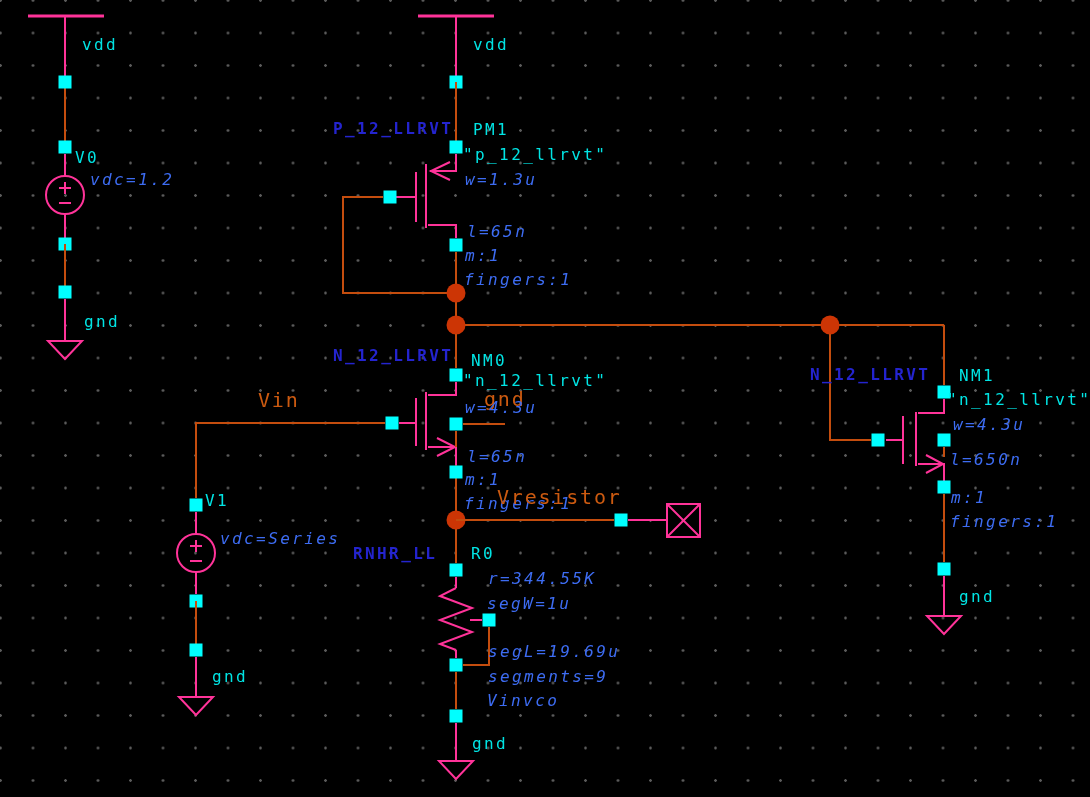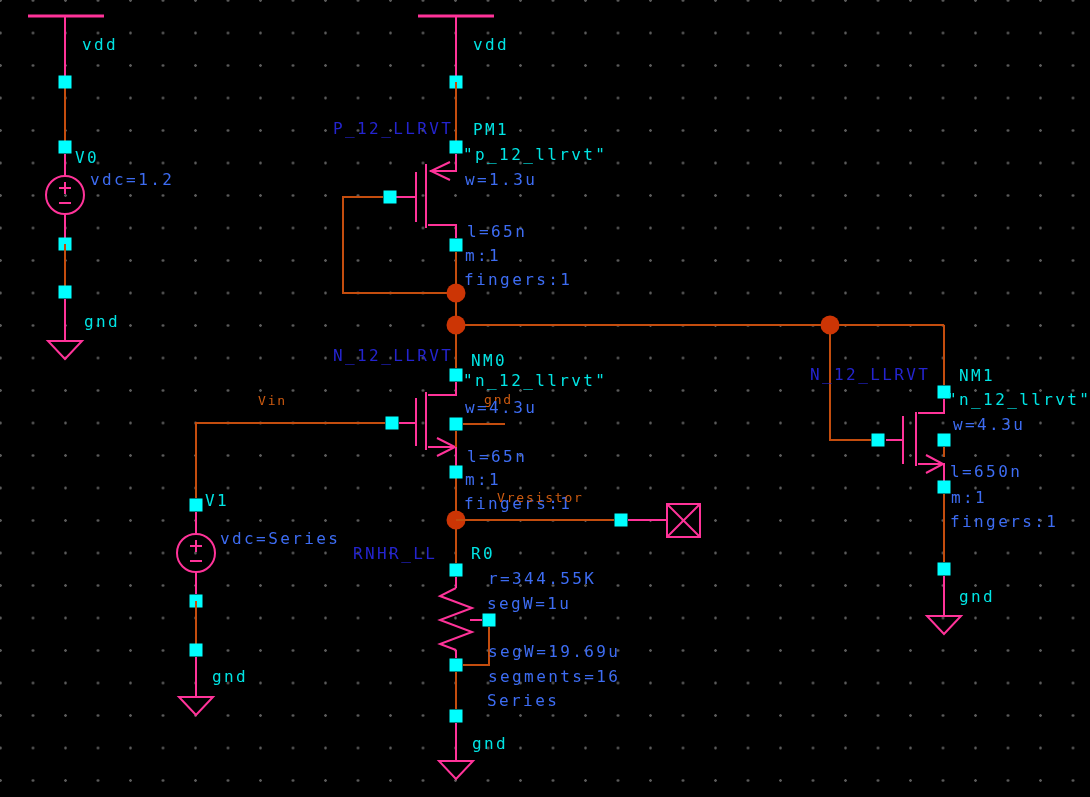--- a/index.html
+++ b/index.html
@@ -14,24 +14,24 @@
     font-family:"DejaVu Sans Mono", monospace;
   }
   #wires{position:absolute;left:0;top:0;}
   .lbl{
     position:absolute;
     font-size:16px;
     letter-spacing:2.4px;
     line-height:17px;
     white-space:nowrap;
   }
-  .net-lbl{font-size:13px;letter-spacing:1.8px;}
+  .net-lbl{font-size:20px;letter-spacing:1.8px;}
   .cyan{color:#00e4e4;}
-  .blue{color:#3d6cf2;}
-  .darkblue{color:#2424cf;}
+  .blue{color:#3d6cf2;font-style:italic;}
+  .darkblue{color:#2424cf;font-weight:bold;}
   .orange{color:#cc5a10;}
   svg .w{stroke:#c44d0e;stroke-width:2;fill:none;}
   svg .s{stroke:#ff3399;stroke-width:2;fill:none;}
   svg .sbar{stroke:#ff3399;stroke-width:3;fill:none;}
   svg .pin{fill:#00ffff;}
   svg .dot{fill:#cc3505;}
 </style>
 </head>
 <body>
 
@@ -204,27 +204,27 @@
   <div class="lbl cyan" style="left:205px;top:492px">V1</div>
   <div class="lbl blue" style="left:220px;top:530px">vdc=Series</div>
   <div class="lbl cyan" style="left:212px;top:668px">gnd</div>
 
   <div class="lbl net-lbl orange" style="left:497px;top:489px">Vresistor</div>
 
   <div class="lbl darkblue" style="left:353px;top:545px">RNHR_LL</div>
   <div class="lbl cyan" style="left:471px;top:545px">R0</div>
   <div class="lbl blue" style="left:488px;top:570px">r=344.55K</div>
   <div class="lbl blue" style="left:487px;top:595px">segW=1u</div>
-  <div class="lbl blue" style="left:488px;top:643px">segW=19.69u</div>
-  <div class="lbl blue" style="left:488px;top:668px">segments=16</div>
-  <div class="lbl blue" style="left:487px;top:692px">Series</div>
+  <div class="lbl blue" style="left:488px;top:643px">segL=19.69u</div>
+  <div class="lbl blue" style="left:488px;top:668px">segments=9</div>
+  <div class="lbl blue" style="left:487px;top:692px">Vinvco</div>
   <div class="lbl cyan" style="left:472px;top:735px">gnd</div>
 
   <div class="lbl darkblue" style="left:810px;top:366px">N_12_LLRVT</div>
   <div class="lbl cyan" style="left:959px;top:367px">NM1</div>
   <div class="lbl cyan" style="left:947px;top:391px">"n_12_llrvt"</div>
   <div class="lbl blue" style="left:953px;top:416px">w=4.3u</div>
-  <div class="lbl blue" style="left:950px;top:463px">l=650n</div>
+  <div class="lbl blue" style="left:950px;top:451px">l=650n</div>
   <div class="lbl blue" style="left:951px;top:489px">m:1</div>
   <div class="lbl blue" style="left:950px;top:513px">fingers:1</div>
   <div class="lbl cyan" style="left:959px;top:588px">gnd</div>
 
 </div>
 
 </body></html>

